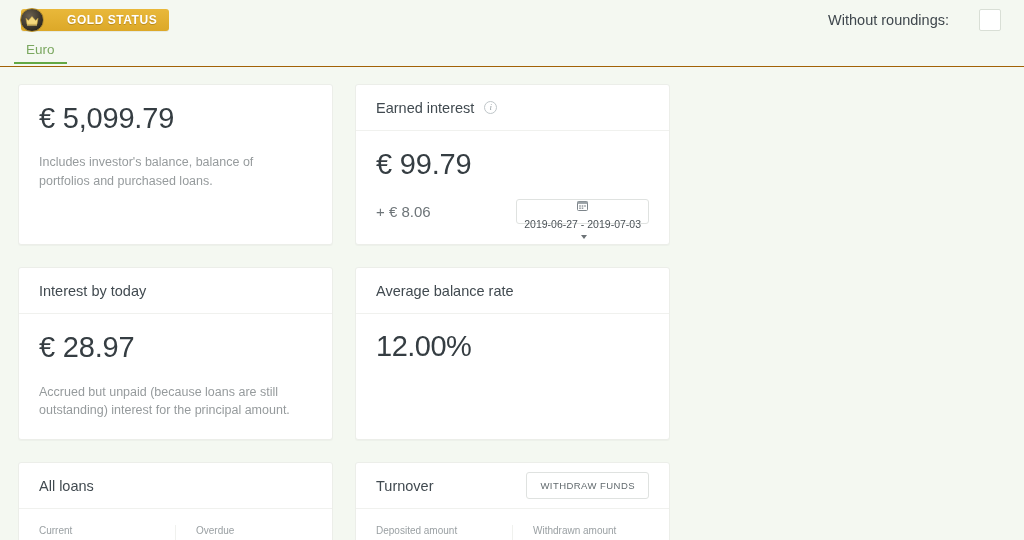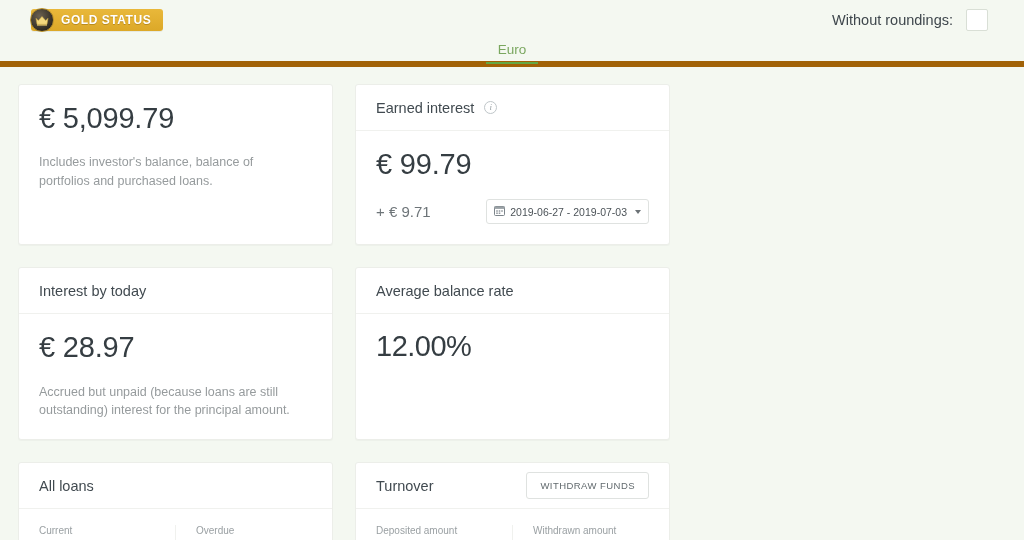--- a/index.html
+++ b/index.html
@@ -29,21 +29,22 @@
 
   .gold-badge {
     display: inline-flex;
     align-items: center;
     height: 22px;
     padding-right: 12px;
     background: linear-gradient(180deg, #e9b83a 0%, #dca828 100%);
     border-radius: 3px;
     box-shadow: 0 1px 0 rgba(0,0,0,.06);
     position: relative;
-    margin-left: 13px;
+    margin-left: 3px;
+    gap: 16px;
   }
   .gold-badge .crown-wrap {
     width: 24px; height: 24px;
     margin: 0 7px 0 -1px;
     border-radius: 50%;
     background: radial-gradient(circle at 38% 32%, #6b6050 0%, #2f2a22 72%, #191611 100%);
     border: 1px solid #b9912a;
     display: flex; align-items: center; justify-content: center;
     flex: none;
   }
@@ -53,42 +54,42 @@
     font-weight: bold;
     letter-spacing: .55px;
     color: #ffffff;
     text-shadow: 0 1px 0 rgba(140,100,10,.45);
     white-space: nowrap;
   }
 
   .roundings {
     display: flex;
     align-items: center;
-    gap: 13px;
-    margin-right: 18px;
+    gap: 30px;
+    margin-right: 5px;
   }
   .roundings-label {
     font-size: 14.5px;
     color: #3f474d;
     white-space: nowrap;
   }
   .checkbox {
     width: 22px; height: 22px;
     background: #ffffff;
     border: 1px solid #d9dfd6;
     border-radius: 2px;
     flex: none;
   }
 
   
   .tabbar {
     position: relative;
     height: 27px;
-    border-bottom: 6px solid #a16207;
-    text-align: center;
+    padding-left: 14px;
+    border-bottom: 1px solid #a16207;
   }
   .tab {
     position: relative;
     display: inline-block;
     padding: 1px 12px 6px;
     font-size: 13.5px;
     color: #7aa75f;
     cursor: pointer;
   }
   .tab.active::after {
@@ -185,20 +186,21 @@
     gap: 5px;
     height: 25px;
     padding: 0 7px;
     background: #fff;
     border: 1px solid #dfe2e0;
     border-radius: 3px;
     font-size: 10.5px;
     color: #4c5358;
     cursor: pointer;
     white-space: nowrap;
+    flex-direction: column;
   }
   .caret {
     width: 0; height: 0;
     border-left: 3.5px solid transparent;
     border-right: 3.5px solid transparent;
     border-top: 4px solid #6c7276;
     margin-left: 3px;
   }
 
   
@@ -272,21 +274,21 @@
   <div class="card">
     <div class="card-head">
       <span class="card-title">
         <span>Earned interest</span>
         <span class="info-icon">i</span>
       </span>
     </div>
     <div class="card-body">
       <div class="amount">€ 99.79</div>
       <div class="ei-row">
-        <span class="delta">+ € 9.71</span>
+        <span class="delta">+ € 8.06</span>
         <span class="daterange">
           <span>
             <svg width="11" height="11" viewBox="0 0 11 11" aria-hidden="true">
               <rect x=".5" y="1.5" width="10" height="9" rx="1" fill="#fff" stroke="#7c848a" stroke-width="1"></rect>
               <rect x=".5" y="1.5" width="10" height="2.4" fill="#9aa1a6"></rect>
               <rect x="2.2" y="5.3" width="1.6" height="1.4" fill="#8a9197"></rect>
               <rect x="4.7" y="5.3" width="1.6" height="1.4" fill="#8a9197"></rect>
               <rect x="7.2" y="5.3" width="1.6" height="1.4" fill="#8a9197"></rect>
               <rect x="2.2" y="7.5" width="1.6" height="1.4" fill="#8a9197"></rect>
               <rect x="4.7" y="7.5" width="1.6" height="1.4" fill="#8a9197"></rect>

